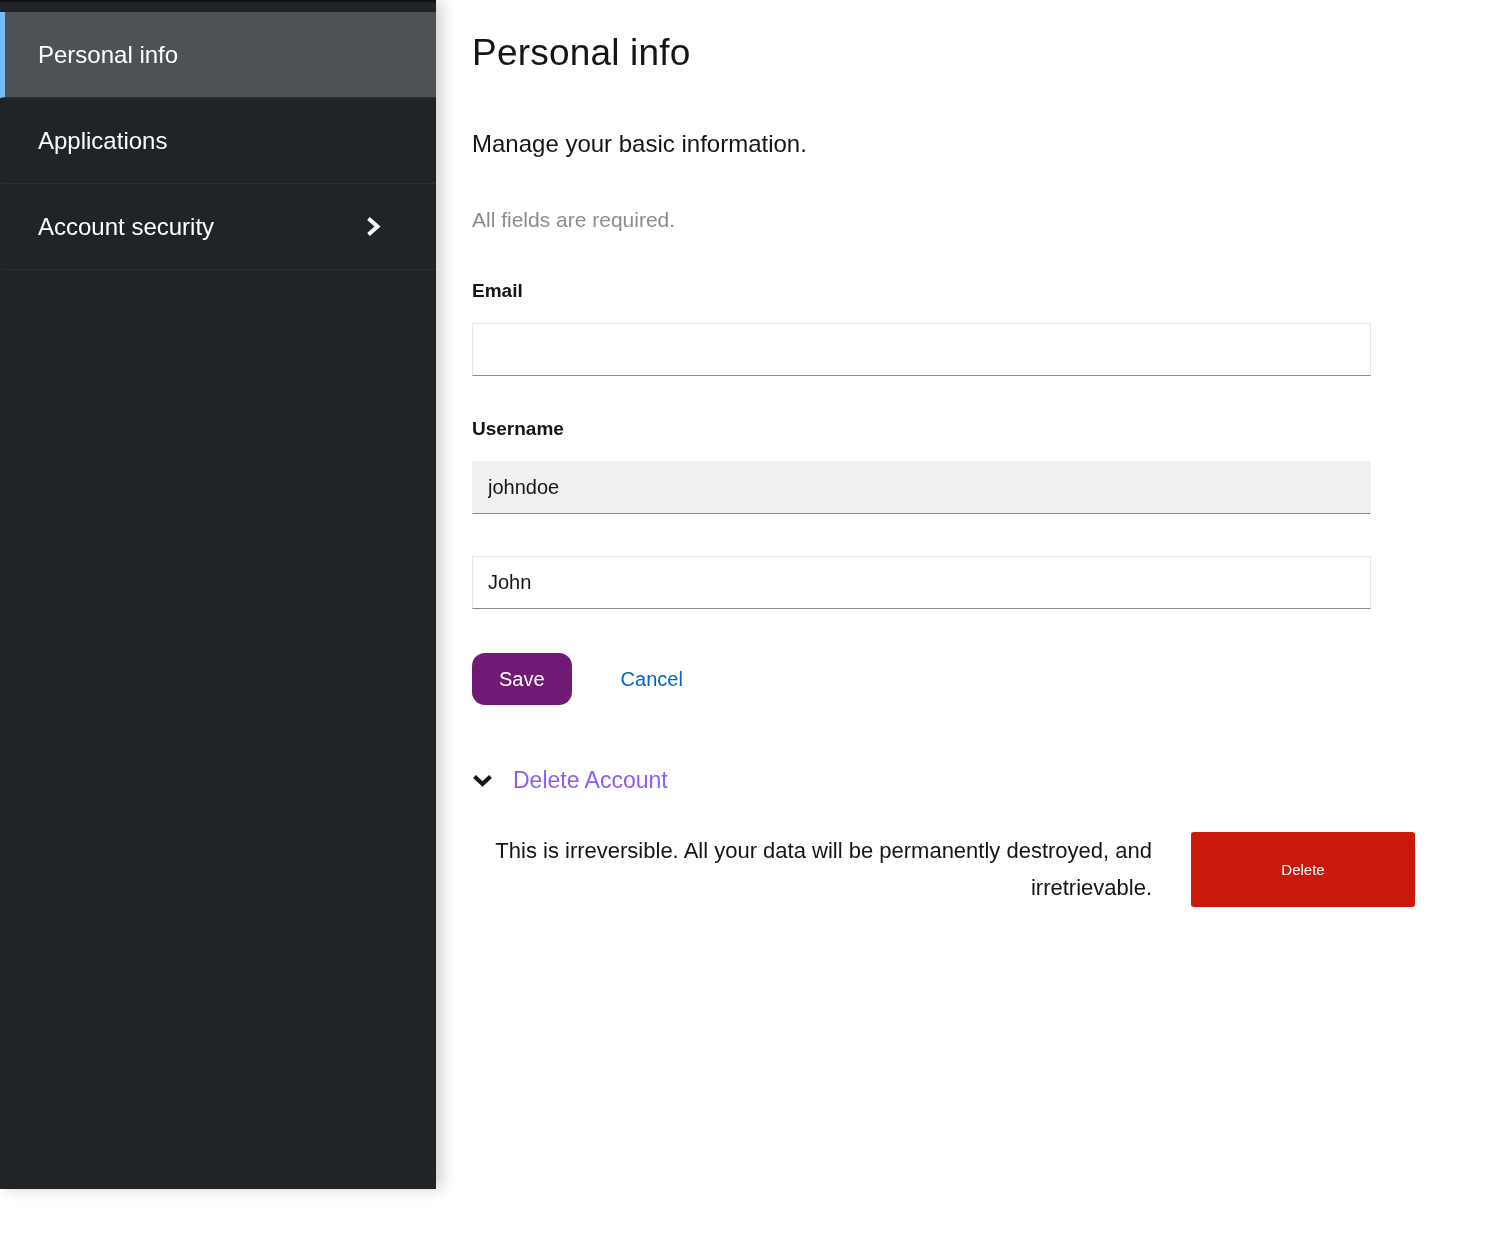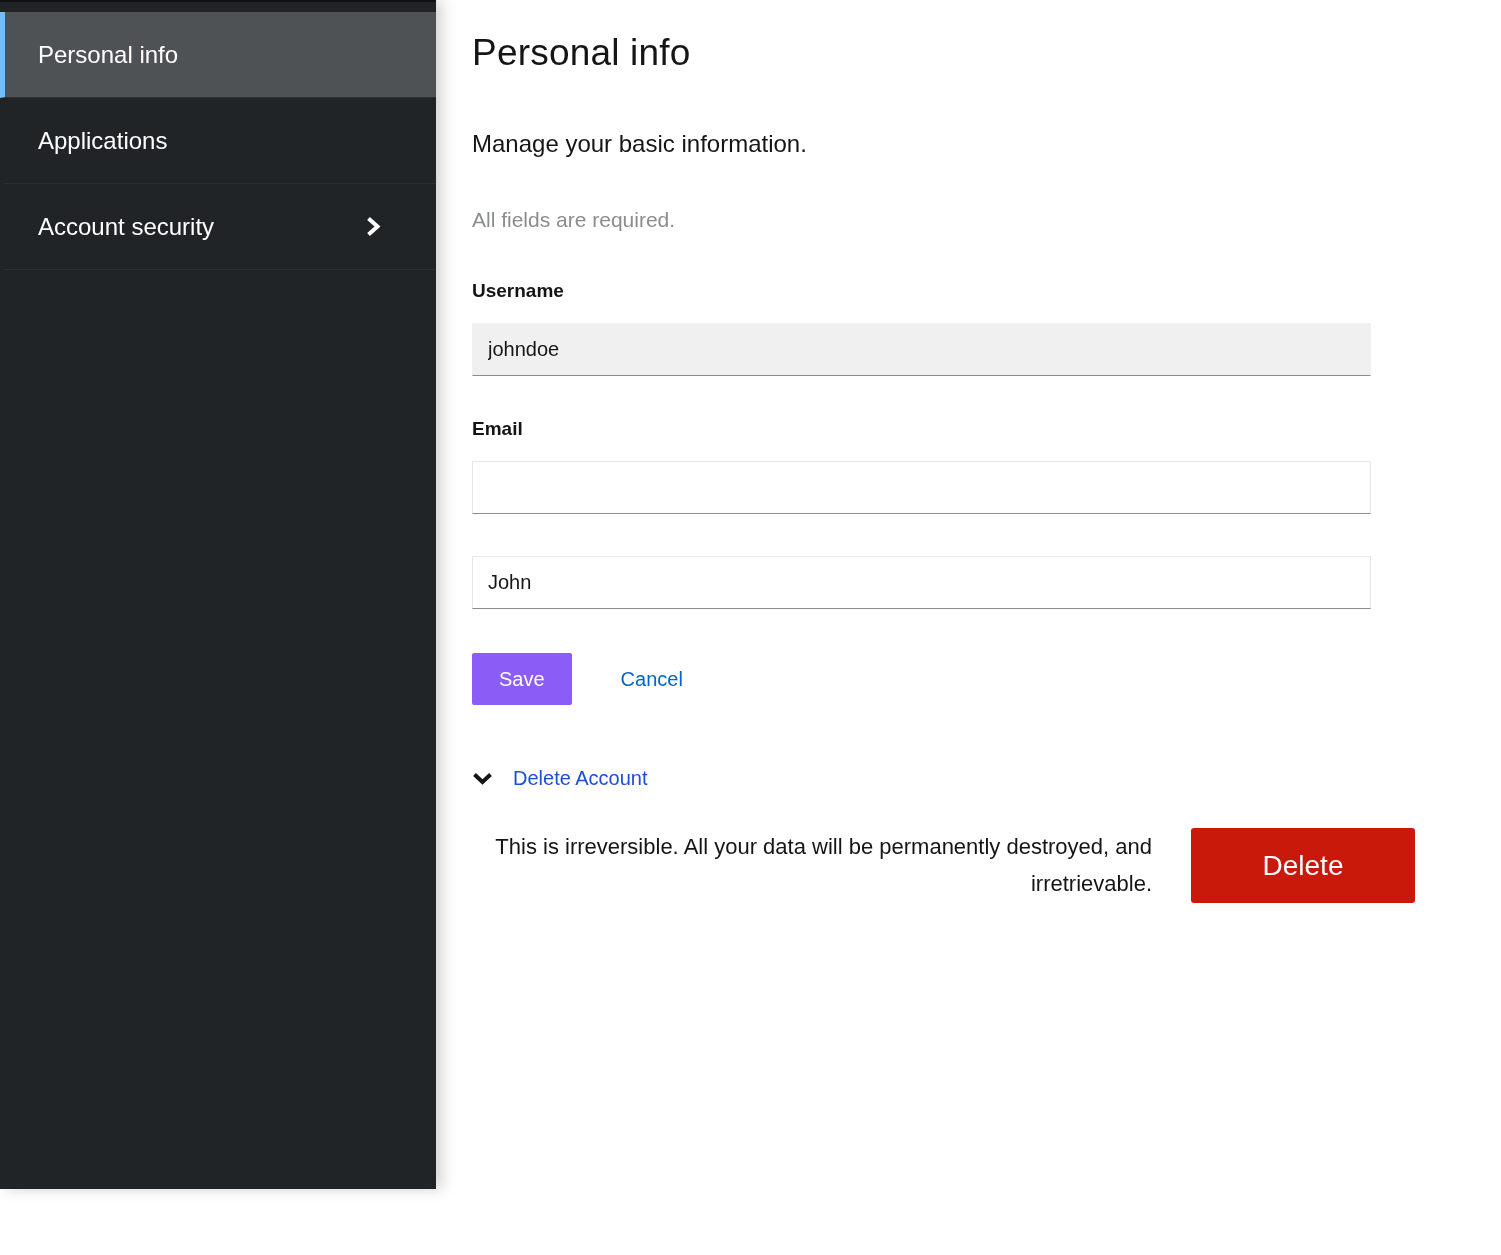--- a/index.html
+++ b/index.html
@@ -32,38 +32,38 @@
   .form-label { display:block; font-size:19px; font-weight:700;
                 color:#151515; margin-bottom:21px; }
   .text-input { width:100%; height:53px; font-size:20px; color:#151515;
                 padding:0 15px; background:#fff; outline:none;
                 border:1px solid #e7e7e7; border-bottom:1px solid #8a8d90;
                 font-family:"Liberation Sans", sans-serif; }
   .text-input[readonly] { background:#f0f0f0; border-color:#f0f0f0;
                           border-bottom-color:#8a8d90; }
 
   .actions { margin-top:44px; display:flex; align-items:center; }
-  .save-btn { background:#8b5cf6; color:#fff; border:none; border-radius:2px;
+  .save-btn { background:#701a75; color:#fff; border:none; border-radius:13px;
               height:52px; padding:0 27px; font-size:20px; cursor:pointer;
               font-family:"Liberation Sans", sans-serif; }
   .cancel-link { color:#0066cc; font-size:20px; margin-left:49px;
                  text-decoration:none; cursor:pointer; }
 
   .delete-toggle { margin-top:62px; display:flex; align-items:center;
                    cursor:pointer; background:none; border:none; padding:0;
                    font-family:"Liberation Sans", sans-serif; }
   .delete-toggle .toggle-icon { display:flex; align-items:center; width:21px; }
-  .delete-toggle-label { color:#1d4ed8; font-size:20px; margin-left:20px;text-align:center; }
+  .delete-toggle-label { color:#8b5cf6; font-size:23px; margin-left:20px;text-align:center; }
 
   .delete-row { margin-top:38px; width:943px; display:flex;
                 justify-content:space-between; align-items:flex-start; }
   .delete-warning { font-size:22px; line-height:37px; color:#151515;
                     max-width:680px;text-align:right; }
   .delete-btn { background:#c9190b; color:#fff; border:none; border-radius:3px;
-                width:224px; height:75px; font-size:28px; cursor:pointer;
+                width:224px; height:75px; font-size:15px; cursor:pointer;
                 font-family:"Liberation Sans", sans-serif; }
 </style>
 </head>
 <body>
 
 <div class="app">
 
   <nav class="sidebar">
     <div class="nav">
 
@@ -89,27 +89,27 @@
 
   <main class="main">
 
     <h1 class="page-title">Personal info</h1>
     <p class="subtitle">Manage your basic information.</p>
     <p class="required-note">All fields are required.</p>
 
     <form class="account-form">
 
       <div class="form-group">
-        <label class="form-label">Username</label>
-        <input class="text-input" type="text" readonly="" value="johndoe" style="">
+        <label class="form-label">Email</label>
+        <input class="text-input" type="text" value="" style="">
       </div>
 
       <div class="form-group">
-        <label class="form-label">Email</label>
-        <input class="text-input" type="text" value="" style="">
+        <label class="form-label">Username</label>
+        <input class="text-input" type="text" readonly="" value="johndoe" style="">
       </div>
 
       <div class="form-group">
         <input class="text-input" type="text" value="John" style="">
       </div>
 
 
       <div class="actions">
         <button class="save-btn" type="button">Save</button>
         <a class="cancel-link" href="#">Cancel</a>

